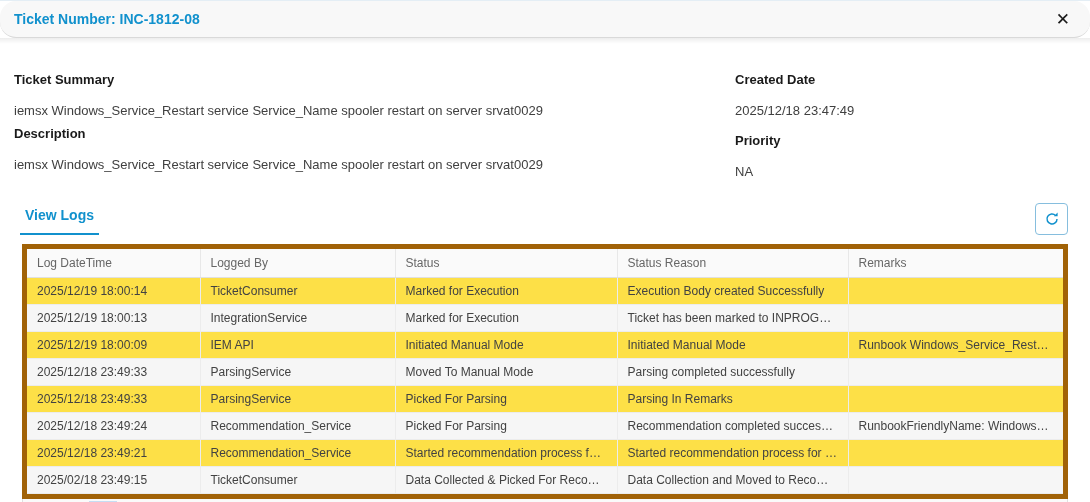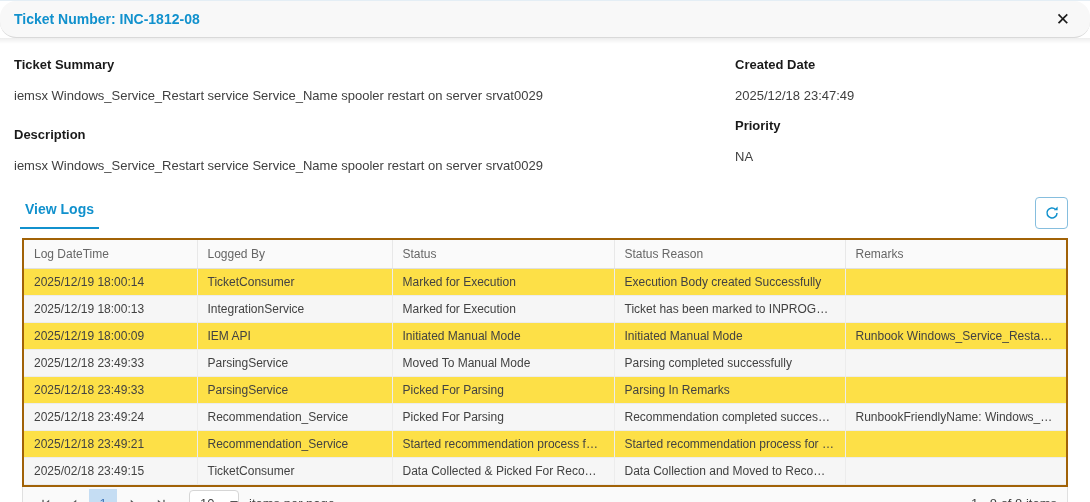--- a/index.html
+++ b/index.html
@@ -7,31 +7,31 @@
   .modal { position:relative; width:1090px; height:502px; background:#fff; border-top:1px solid #e4eef5; overflow:hidden; }
 
   
   .modal-header { position:relative; height:37px; background:#f8f8f8; border-bottom:1px solid #d9d9d9; display:flex; align-items:center; justify-content:space-between; padding:0 16px 0 14px;border-radius:16px; }
   .modal-header::after { content:""; position:absolute; left:0; right:0; top:37px; height:6px; background:linear-gradient(to bottom, rgba(0,0,0,0.07), rgba(0,0,0,0)); pointer-events:none; }
   .modal-title { color:#1191cd; font-weight:bold; font-size:14px; }
   .close-btn { background:none; border:none; font-size:17px; color:#1a1a1a; cursor:pointer; line-height:1; padding:2px 4px; }
 
   
   .info-grid { display:grid; grid-template-columns:721px 355px; padding:13px 0 0 14px; }
-  .info-label { font-size:13px; font-weight:bold; color:#1a1a1a; margin-top:6px; }
+  .info-label { font-size:13px; font-weight:bold; color:#1a1a1a; margin-top:21px; }
   .info-value { font-size:13px; color:#404040; margin-top:16px; }
 
   
   .tab-row { display:flex; align-items:flex-end; justify-content:space-between; margin:20px 22px 0 22px; height:36px; }
   .tab { position:relative; color:#1191cd; font-weight:bold; font-size:14px; padding:0 3px 12px 3px; cursor:pointer; }
   .tab::after { content:""; position:absolute; left:-2px; right:-2px; bottom:0; height:2px; background:#1191cd; }
   .refresh-btn { width:33px; height:32px; border:1px solid #86bede; border-radius:4px; background:#fff; display:flex; align-items:center; justify-content:center; cursor:pointer; }
 
   
-  .grid-wrap { margin:9px 22px 0 22px; border:2px solid #a16207; }
+  .grid-wrap { margin:9px 22px 0 22px; border:5px solid #a16207; }
   table { width:100%; border-collapse:collapse; table-layout:fixed; }
   col.c0{width:173px} col.c1{width:195px} col.c2{width:222px} col.c3{width:231px} col.c4{width:auto}
   thead th { height:28px; background:#fafafa; color:#666; font-weight:normal; font-size:12px; text-align:left; padding:0 10px; border-bottom:1px solid #e0e0e0; border-right:1px solid #e8e8e8; overflow:hidden; white-space:nowrap; text-overflow:ellipsis; }
   thead th:last-child, tbody td:last-child { border-right:none; }
   tbody td { height:27px; font-size:12px; color:#424242; padding:0 10px; border-bottom:1px solid #ececec; border-right:1px solid #ececec; overflow:hidden; white-space:nowrap; text-overflow:ellipsis; background:#fde047; }
   tbody tr.alt td { background:#f6f6f6; }
 
   
   .pager { margin:0 22px; height:34px; border:1px solid #e0e0e0; border-top:none; background:#fafafa; display:flex; align-items:center; padding:0 10px 0 8px; font-size:13px; color:#424242; }
   .pg-btn { width:28px; height:28px; background:none; border:none; display:flex; align-items:center; justify-content:center; cursor:pointer; }
@@ -48,21 +48,21 @@
 
   <div class="modal-header">
     <div class="modal-title">Ticket Number: INC-1812-08</div>
     <button class="close-btn">✕</button>
   </div>
 
   <div class="info-grid">
     <div>
       <div class="info-label">Ticket Summary</div>
       <div class="info-value">iemsx Windows_Service_Restart service Service_Name spooler restart on server srvat0029</div>
-      <div class="info-label" style="margin-top:24px">Description</div>
+      <div class="info-label" style="margin-top:8px">Description</div>
       <div class="info-value">iemsx Windows_Service_Restart service Service_Name spooler restart on server srvat0029</div>
     </div>
     <div>
       <div class="info-label">Created Date</div>
       <div class="info-value">2025/12/18 23:47:49</div>
       <div class="info-label" style="margin-top:15px">Priority</div>
       <div class="info-value">NA</div>
     </div>
   </div>
 

